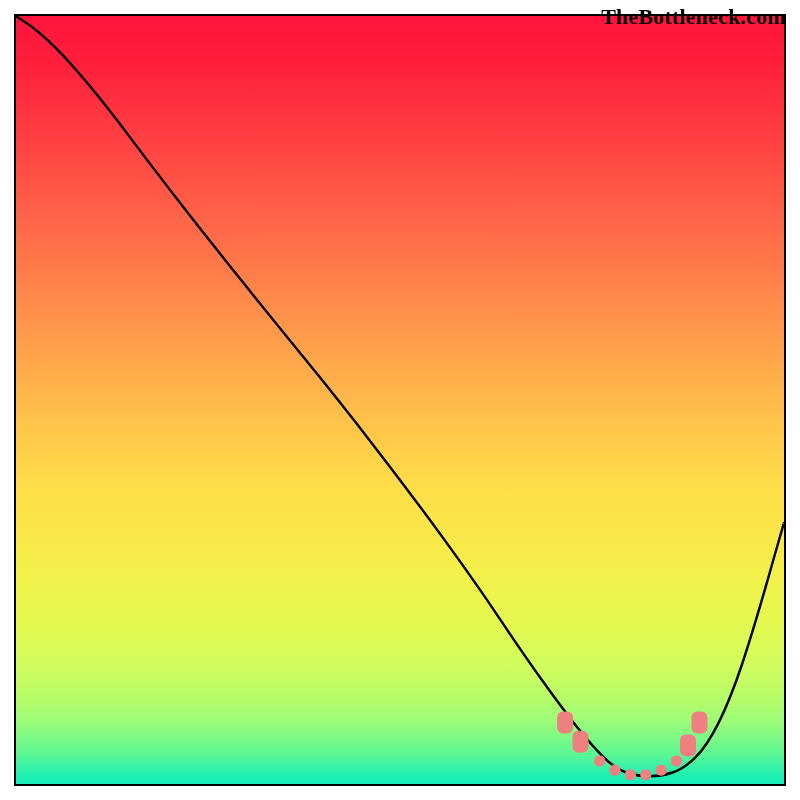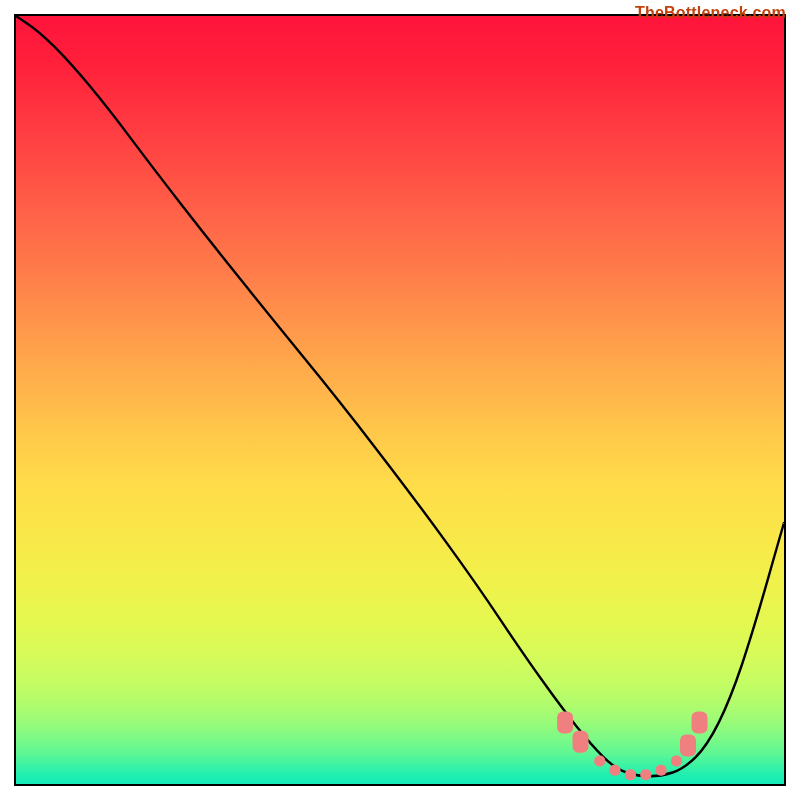--- a/index.html
+++ b/index.html
@@ -8,25 +8,26 @@
     width: 800px;
     height: 800px;
     overflow: hidden;
     background: #ffffff;
     font-family: Arial, Helvetica, sans-serif;
   }
   .watermark {
     position: absolute;
     top: 4px;
     right: 14px;
-    font-size: 16px;
+    font-size: 22px;
     font-weight: 600;
-    color: #c2410c;
+    color: #000000;
     letter-spacing: 0.2px;
     z-index: 30;
+    font-family: Liberation Serif, serif;
   }
   .frame {
     position: absolute;
     left: 14px;
     top: 14px;
     width: 772px;
     height: 772px;
     border: 2px solid #000000;
     box-sizing: border-box;
     overflow: hidden;

